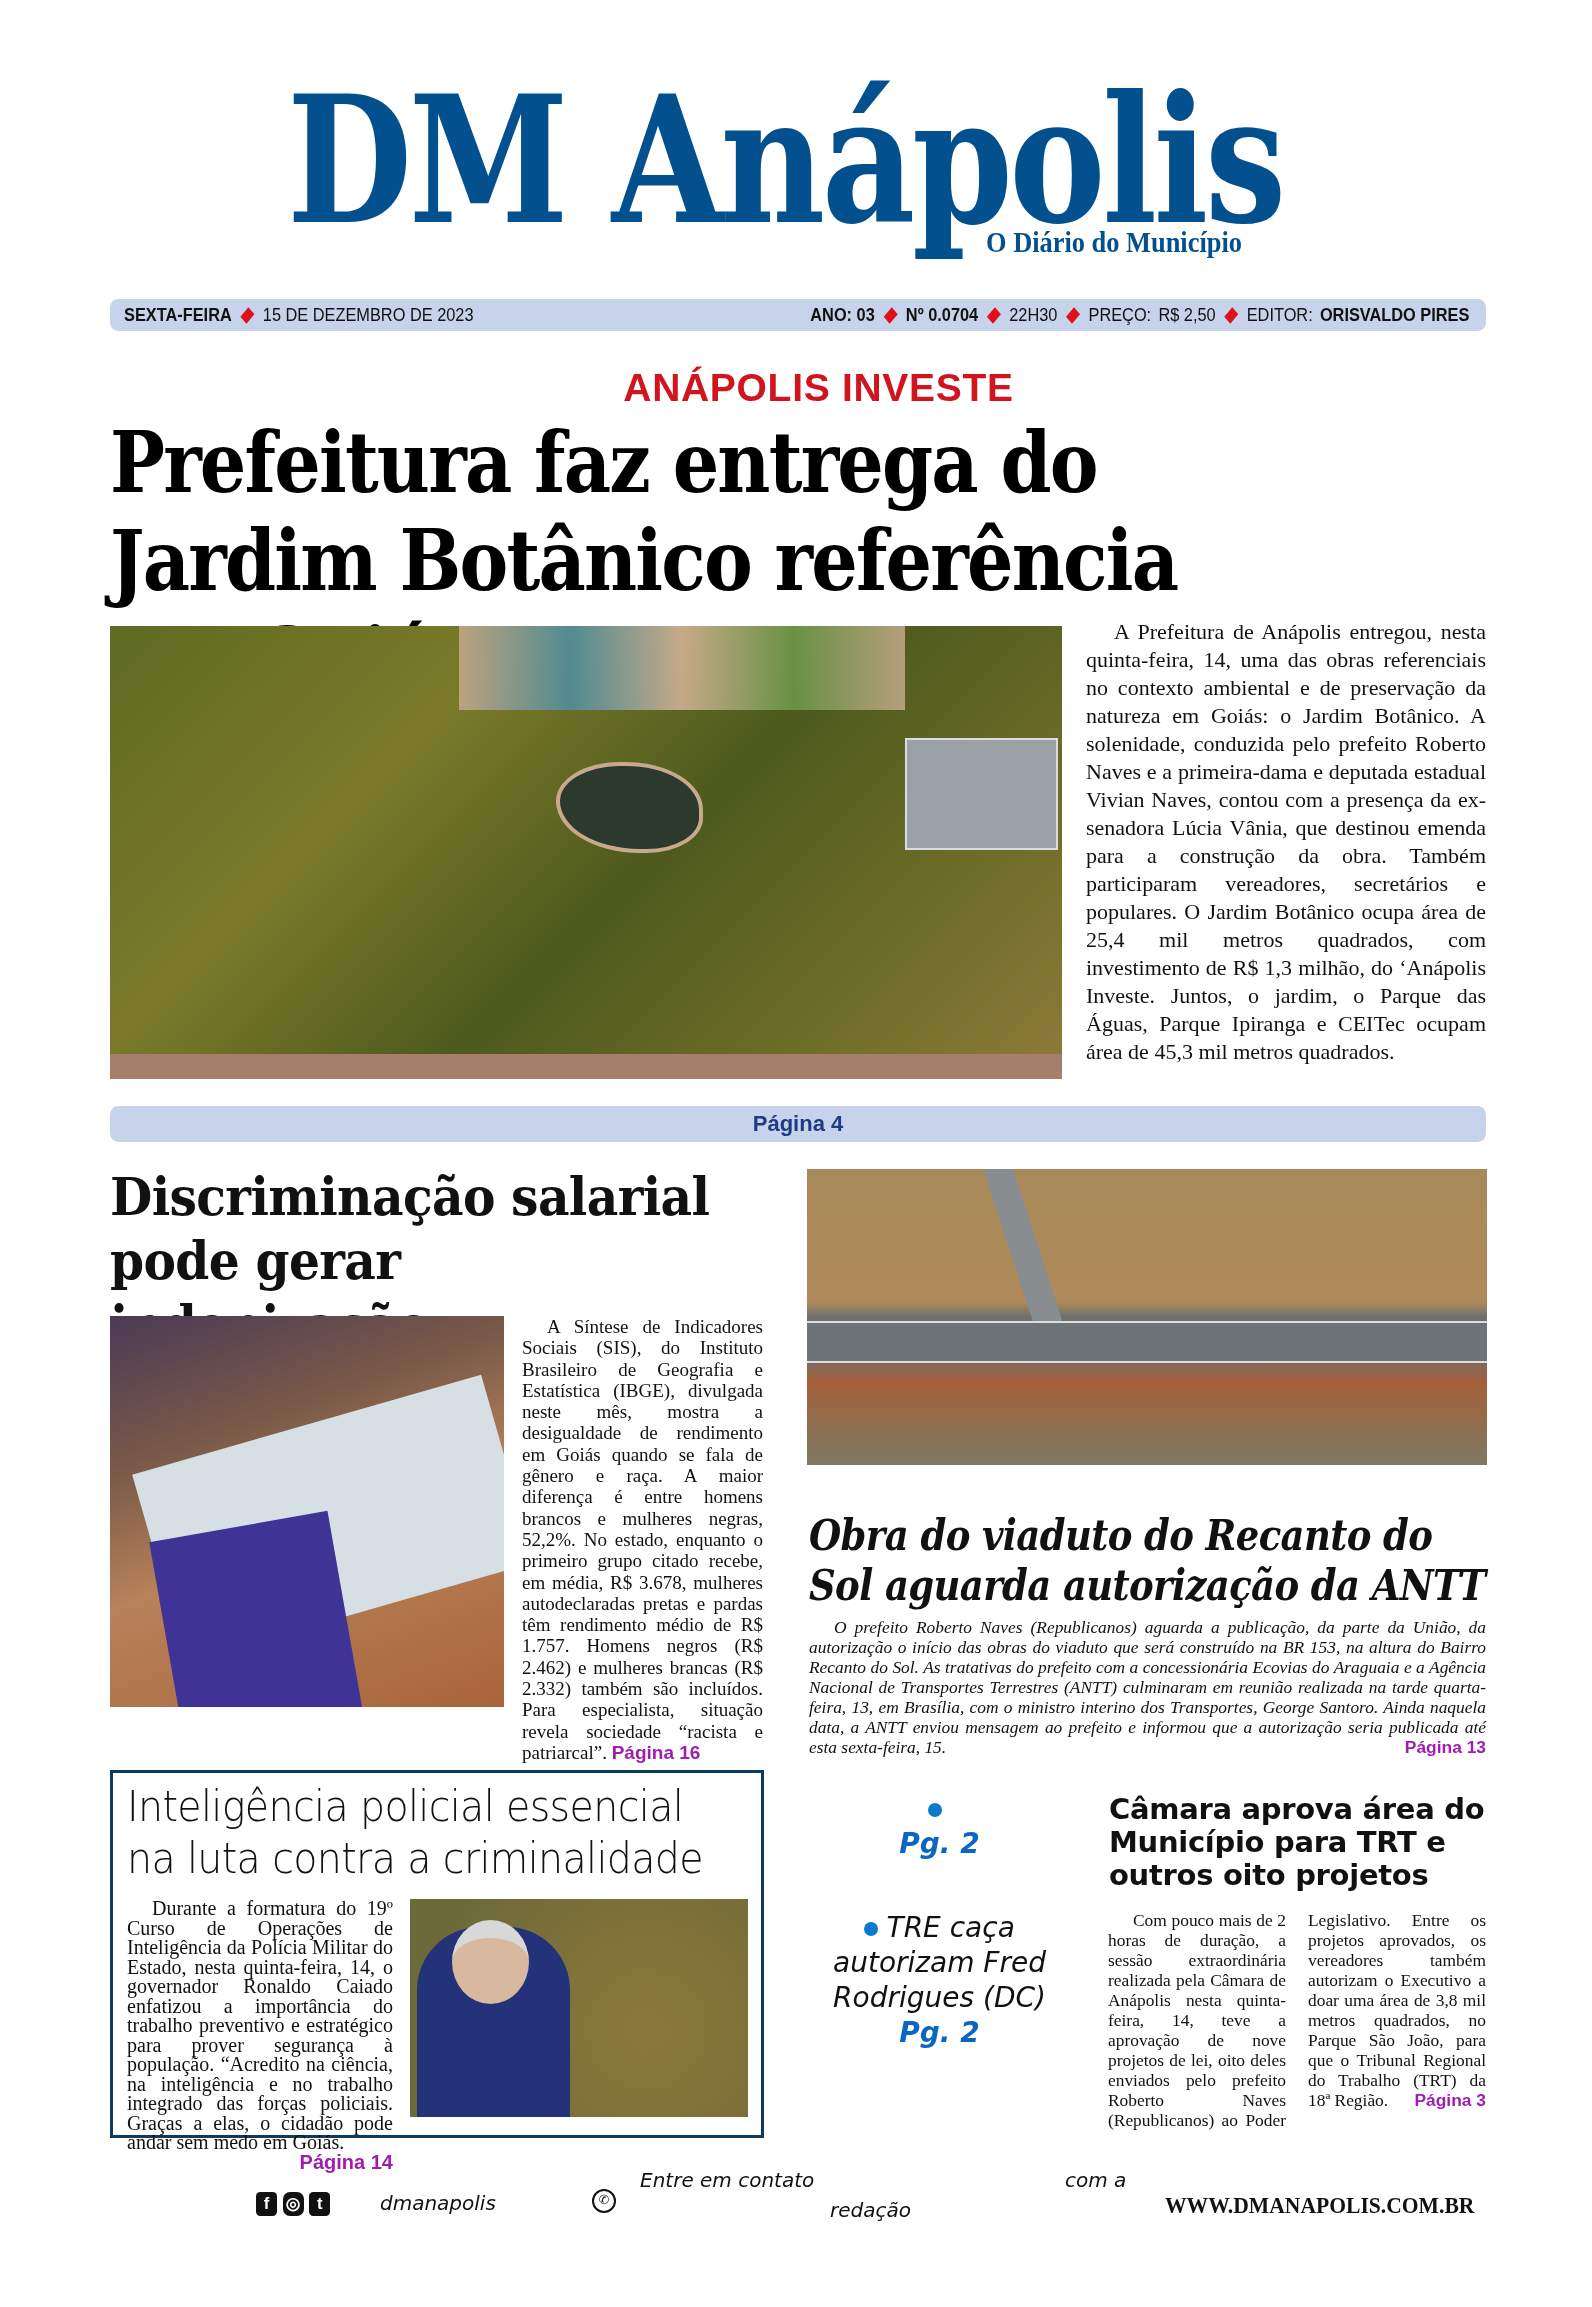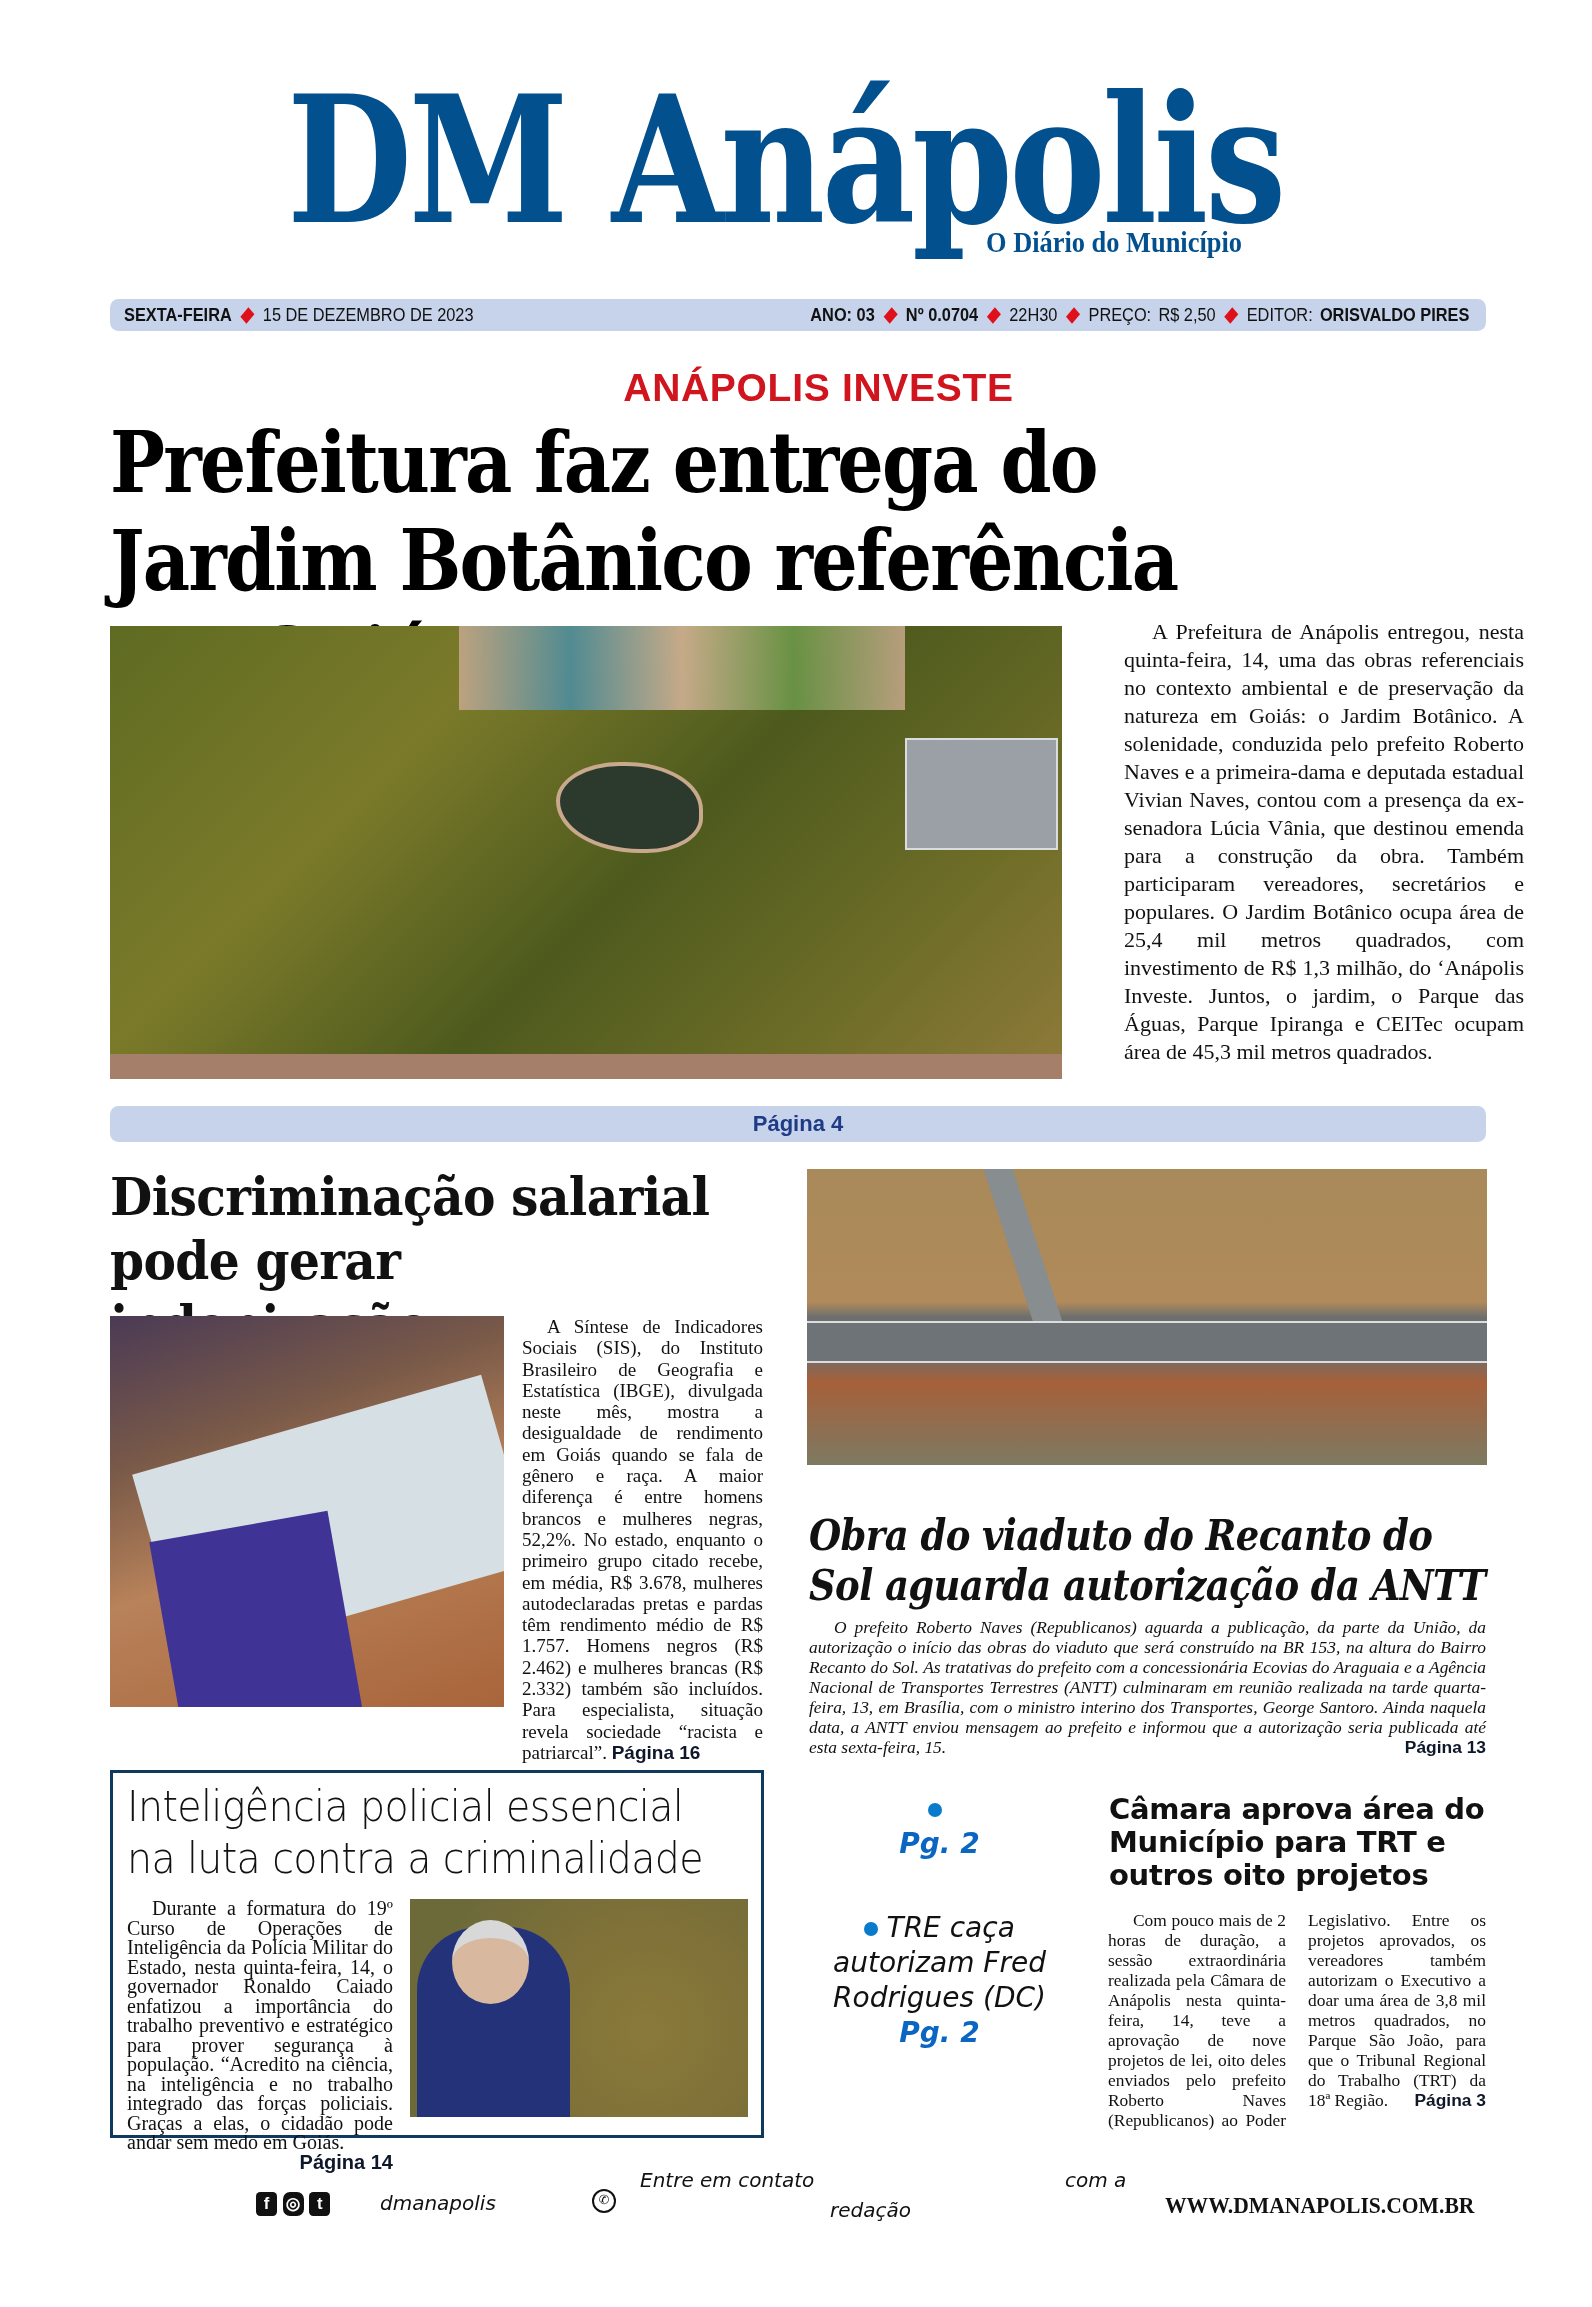--- a/index.html
+++ b/index.html
@@ -20,42 +20,42 @@
   .diamond { display: inline-block; width: 11px; height: 11px; background: #e0101a; transform: rotate(45deg) scale(0.9, 1.2); margin: 0 4.2px; }
 
   
   .kicker { left: 0; top: 366px; width: 1593px; text-align: center; font-family: "Liberation Sans", sans-serif; font-weight: bold; font-size: 39px; color: #d0151e; letter-spacing: 0.7px; padding-left: 44px; }
   .lead-headline { left: 110px; top: 413px; width: 1395px; font-family: "DejaVu Serif", serif; font-weight: bold; font-size: 85px; line-height: 98px; color: #000; letter-spacing: -2.1px; transform: scaleX(0.86); transform-origin: left top; }
   .lead-photo { left: 110px; top: 626px; width: 952px; height: 453px; overflow: hidden; background: linear-gradient(135deg, #5e6b22 0%, #7b7a2a 30%, #4d5a1d 55%, #6f6e28 80%, #8f7a3a 100%); }
   .lead-photo .pond { position: absolute; left: 446px; top: 136px; width: 147px; height: 91px; background: #2c3a2e; border: 4.2px solid #c9a98c; border-radius: 45% 55% 40% 60%; }
   .lead-photo .building { position: absolute; left: 795px; top: 112px; width: 153px; height: 112px; background: #9aa0a6; border: 2.8px solid #d9dde0; }
   .lead-photo .road { position: absolute; left: 0; bottom: 0; width: 100%; height: 25px; background: #a57f6a; }
   .lead-photo .park { position: absolute; left: 349px; top: 0; width: 446px; height: 84px; background: linear-gradient(90deg,#c8a98d,#4b8fa4,#d7b59a,#6c9a4a,#c8a98d); opacity: 0.85; }
-  .lead-body { left: 1124px; top: 618px; width: 400px; font-size: 22px; line-height: 28px; text-align: justify; hyphens: auto; }
+  .lead-body { left: 1086px; top: 618px; width: 400px; font-size: 22px; line-height: 28px; text-align: justify; hyphens: auto; }
   .lead-body p { text-indent: 28px; }
 
   .pagebar { left: 110px; top: 1106px; width: 1376px; height: 36px; background: #c6d3ea; border-radius: 8.4px; text-align: center; font-family: "Liberation Sans", sans-serif; font-weight: bold; font-size: 22px; line-height: 36px; color: #1f3a86; }
 
   
   .disc-headline { left: 110px; top: 1164px; width: 663px; font-family: "DejaVu Serif", serif; font-weight: bold; font-size: 53px; line-height: 64px; letter-spacing: -0.7px; transform: scaleX(0.92); transform-origin: left top; }
   .disc-photo { left: 110px; top: 1316px; width: 394px; height: 391px; overflow: hidden; background: linear-gradient(160deg, #4a3a55 0%, #7a5a48 30%, #b8825a 55%, #a9643a 100%); }
   .disc-photo .paper { position: absolute; left: 42px; top: 105px; width: 363px; height: 195px; background: #d6e0e4; transform: rotate(-16deg); }
   .disc-photo .card { position: absolute; left: 56px; top: 209px; width: 181px; height: 209px; background: #3f3496; transform: rotate(-10deg); }
   .disc-body { left: 522px; top: 1316px; width: 241px; font-size: 19px; line-height: 21.3px; text-align: justify; }
   .disc-body p { text-indent: 25px; }
 
   
   .via-photo { left: 807px; top: 1169px; width: 680px; height: 296px; overflow: hidden; background: linear-gradient(180deg, #a98a5a 0%, #b08a5a 45%, #6d6f6f 50%, #6b6d70 62%, #a6603a 72%, #7d7a62 100%); }
   .via-photo .hwy { position: absolute; left: 0; top: 152px; width: 100%; height: 42px; background: #6e7377; border-top: 2.1px solid #ddd; border-bottom: 2.1px solid #ddd; }
   .via-photo .ramp { position: absolute; left: 202px; top: -14px; width: 28px; height: 181px; background: #888d90; transform: rotate(-18deg); }
   .via-headline { left: 809px; top: 1510px; width: 684px; font-family: "DejaVu Serif", serif; font-style: italic; font-size: 43px; line-height: 50px; letter-spacing: -0.7px; transform: scaleX(0.86); transform-origin: left top; white-space: nowrap; }
   .via-body { left: 809px; top: 1617px; width: 677px; font-style: italic; font-size: 17.4px; line-height: 20px; text-align: justify; }
   .via-body p { text-indent: 25px; }
 
-  .red-link { color: #0f172a; font-family: "Liberation Sans", sans-serif; font-weight: bold; font-style: normal; }
+  .red-link { color: #a21caf; font-family: "Liberation Sans", sans-serif; font-weight: bold; font-style: normal; }
   .right { float: right; }
 
   
   .pol-box { left: 110px; top: 1770px; width: 654px; height: 368px; border: 3.5px solid #0f3a5e; }
   .pol-headline { left: 127px; top: 1780px; width: 628px; font-family: "DejaVu Sans", sans-serif; font-weight: 300; font-size: 43px; line-height: 52px; letter-spacing: -0.7px; transform: scaleX(0.92); transform-origin: left top; white-space: nowrap; }
   .pol-body { left: 127px; top: 1899px; width: 266px; font-size: 20px; line-height: 19.5px; text-align: justify; }
   .pol-body p { text-indent: 25px; }
   .pol-photo { left: 410px; top: 1899px; width: 338px; height: 218px; overflow: hidden; background: radial-gradient(circle at 70% 60%, #8a7a3a 0%, #7f7138 40%, #6d6a3a 80%); }
   .pol-photo .man { position: absolute; left: 7px; top: 28px; width: 153px; height: 209px; background: #24327a; border-radius: 63px 63px 0 0; }
   .pol-photo .head { position: absolute; left: 42px; top: 21px; width: 77px; height: 84px; background: #d8b89e; border-radius: 50%; border-top: 18px solid #d8d8d8; }

